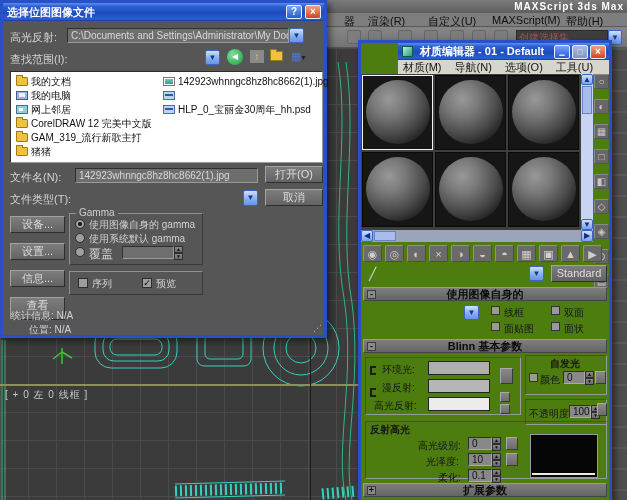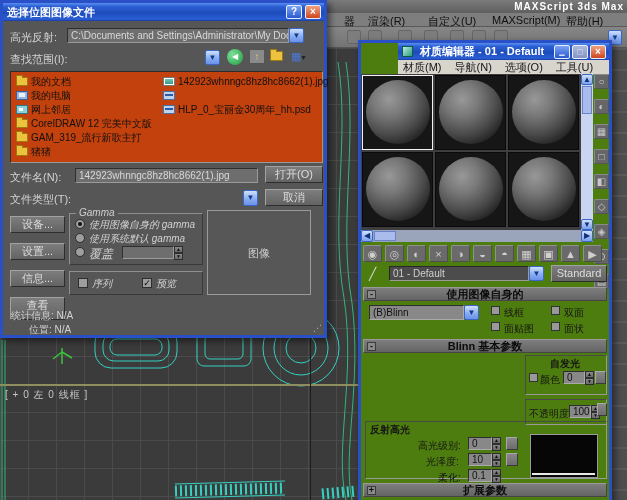--- a/index.html
+++ b/index.html
@@ -37,34 +37,34 @@
   .xp-close{background:linear-gradient(#f0a080,#cf4620);}
   .xp-min{background:linear-gradient(#7aa2f4,#2a5ad0);}
   .xp-max-dis{background:linear-gradient(#aebadc,#8694c4);color:#dfe5f5;}
 
   
   .dlg{left:0;top:0;width:327px;height:338px;background:#565656;color:#d2d2d2;}
   .dlg .lbl{position:absolute;font-size:11px;color:#d2d2d2;white-space:nowrap;}
   .dfield{position:absolute;background:#6e6e6e;border:1px solid #2f2f2f;border-bottom-color:#9a9a9a;border-right-color:#9a9a9a;color:#d8d8d8;font-size:10px;line-height:13px;padding:0 3px;overflow:hidden;white-space:nowrap;}
   .combo-arrow{background:linear-gradient(#cfe0fa,#85aaf0 60%,#6a92e8);border:1px solid #3a66c8;color:#123a8a;font-size:8px;text-align:center;line-height:13px;border-radius:2px;}
   .dbtn{position:absolute;background:linear-gradient(#7d7d7d,#636363);border:1px solid #2e2e2e;border-top-color:#a2a2a2;border-left-color:#a2a2a2;color:#dcdcdc;font-size:11px;text-align:center;}
-  .listbox{position:absolute;left:7px;top:68px;width:313px;height:92px;background:#c2410c;border:1px solid #2c2c2c;border-bottom-color:#999;border-right-color:#999;color:#111;font-size:10px;}
+  .listbox{position:absolute;left:7px;top:68px;width:313px;height:92px;background:#ffffff;border:1px solid #2c2c2c;border-bottom-color:#999;border-right-color:#999;color:#111;font-size:10px;}
   .lrow{position:absolute;height:13px;line-height:12px;white-space:nowrap;}
   .ico{display:inline-block;width:12px;height:9px;margin-right:3px;vertical-align:-1px;position:relative;}
   .ico.folder{background:#ecc23e;border:1px solid #a07a10;border-radius:1px;}
   .ico.folder::before{content:"";position:absolute;left:-1px;top:-3px;width:5px;height:2px;background:#ecc23e;border:1px solid #a07a10;border-bottom:none;}
   .ico.computer{background:#9db4d8;border:1px solid #3c5f9a;}
   .ico.computer::after{content:"";position:absolute;left:2px;top:1px;width:6px;height:4px;background:#e8f2ff;}
   .ico.network{background:#8fd0d8;border:1px solid #2f7a8a;}
   .ico.network::after{content:"";position:absolute;left:2px;top:2px;width:4px;height:3px;background:#fff;}
   .ico.imgfile{background:#fff;border:1px solid #777;}
   .ico.imgfile::after{content:"";position:absolute;left:1px;top:1px;width:8px;height:5px;background:linear-gradient(#6cc8b8,#3a9a88);}
   .ico.psdfile{background:#bcd4ec;border:1px solid #4a6fa8;}
   .ico.psdfile::after{content:"";position:absolute;left:1px;top:2px;width:8px;height:2px;background:#2a5aa8;}
-  .grpbox{position:absolute;border:1px solid #8f8f8f;border-right-color:#3a3a3a;border-bottom-color:#3a3a3a;font-style:italic;}
+  .grpbox{position:absolute;border:1px solid #8f8f8f;border-right-color:#3a3a3a;border-bottom-color:#3a3a3a;}
   .grpbox .legend{position:absolute;top:-7px;left:6px;background:#565656;padding:0 3px;font-size:10px;color:#cfcfcf;}
   .radio{position:absolute;width:10px;height:10px;border-radius:50%;background:#9e9e9e;border:1px solid #2e2e2e;}
   .radio.sel::after{content:"";position:absolute;left:2px;top:2px;width:4px;height:4px;border-radius:50%;background:#111;}
   .cbx{position:absolute;width:10px;height:10px;background:#9e9e9e;border:1px solid #2e2e2e;color:#0a0a0a;font-size:9px;line-height:9px;text-align:center;font-weight:bold;}
   .stepper{position:absolute;width:9px;}
   .stepper div{height:7px;background:linear-gradient(#8a8a8a,#6a6a6a);border:1px solid #2e2e2e;color:#111;font-size:5px;line-height:5px;text-align:center;}
   .grip{position:absolute;right:2px;bottom:2px;width:9px;height:9px;color:#aaa;font-size:9px;line-height:9px;}
 
   
   .medit{left:358px;top:40px;width:254px;height:492px;background:#4d7c0f;padding-left:37px;}
@@ -114,20 +114,21 @@
   </div>
 
   <div class="abs app-toolbar">
     <div class="tb-ghost" style="left:347px"></div>
     <div class="tb-ghost" style="left:368px"></div>
     <div class="tb-ghost" style="left:398px"></div>
     <div class="tb-ghost" style="left:424px"></div>
     <div class="tb-ghost" style="left:450px"></div>
     <div class="tb-ghost" style="left:472px"></div>
     <div class="tb-ghost" style="left:494px"></div>
+    <div class="tb-combo">创建选择集</div>
     <div class="tb-combo-arrow combo-arrow">▼</div>
   </div>
 
   <div class="abs viewport"></div>
 
   <svg class="abs" style="left:0;top:48px" width="610" height="452" viewBox="0 0 610 452">
     <g stroke="#35d0c0" fill="none" stroke-width="1">
       <rect x="95" y="278" width="82" height="42" rx="16"></rect>
       <rect x="103" y="285" width="66" height="28" rx="11"></rect>
       <rect x="110" y="291" width="52" height="16" rx="7"></rect>
@@ -221,21 +222,20 @@
         </div>
     </div>
 
     <div class="grpbox" style="left:66px;top:268px;width:134px;height:24px">
       <div class="cbx" style="left:8px;top:6px"></div>
       <div class="lbl" style="left:22px;top:5px;font-size:10px">序列</div>
       <div class="cbx" style="left:72px;top:6px">✓</div>
       <div class="lbl" style="left:86px;top:5px;font-size:10px">预览</div>
     </div>
 
-    <div class="abs" style="left:204px;top:207px;width:104px;height:85px;border:1px solid #9a9a9a;background:#575757;color:#cfcfcf;text-align:center;line-height:85px;font-size:11px">图像</div>
 
     <div class="lbl" style="left:8px;top:306px;font-size:10px"><span>统计信息:</span> <span>N/A</span></div>
     <div class="lbl" style="left:26px;top:320px;font-size:10px"><span>位置:</span> <span>N/A</span></div>
     <div class="grip">⋰</div>
   </div>
 
   <div class="abs medit xpwin me">
     <div class="xp-titlebar" style="height:17px;line-height:17px">
       <span class="me-icon"></span>
       <span>材质编辑器 - 01 - Default</span>
@@ -291,44 +291,55 @@
       <div class="htool" style="left:88px">◑</div>
       <div class="htool" style="left:110px">◒</div>
       <div class="htool" style="left:132px">◓</div>
       <div class="htool" style="left:154px">▦</div>
       <div class="htool" style="left:176px">▣</div>
       <div class="htool" style="left:198px">▲</div>
       <div class="htool" style="left:220px">▶</div>
     </div>
 
     <div class="abs" style="left:8px;top:224px;width:14px;height:14px;color:#ddd;font-size:12px">╱</div>
-    <div class="dkfield" style="left:28px;top:223px;width:140px;height:15px">01 - Default</div>
     <div class="abs combo-arrow" style="left:168px;top:223px;width:15px;height:15px">▼</div>
     <div class="dbtn" style="left:190px;top:222px;width:56px;height:17px;line-height:15px">Standard</div>
 
     <div class="rollout" style="top:244px">
       <span class="rtoggle">-</span>
       <span>使用图像自身的</span>
     </div>
-    <div class="mfield" style="left:8px;top:262px;width:95px;height:15px;line-height:13px">(B)Blinn</div>
     <div class="abs combo-arrow" style="left:103px;top:262px;width:15px;height:15px">▼</div>
     <div class="mcbx" style="left:130px;top:263px"></div>
     <div class="melbl" style="left:143px;top:263px">线框</div>
     <div class="mcbx" style="left:190px;top:263px"></div>
     <div class="melbl" style="left:203px;top:263px">双面</div>
     <div class="mcbx" style="left:130px;top:279px"></div>
     <div class="melbl" style="left:143px;top:279px">面贴图</div>
     <div class="mcbx" style="left:190px;top:279px"></div>
     <div class="melbl" style="left:203px;top:279px">面状</div>
 
     <div class="rollout" style="top:296px">
       <span class="rtoggle">-</span>
       <span>Blinn 基本参数</span>
     </div>
 
+    <div class="mgrp" style="left:4px;top:314px;width:156px;height:58px">
+      <div class="lockc" style="left:4px;top:8px"></div>
+      <div class="lockc" style="left:4px;top:30px"></div>
+      <div class="melbl" style="left:16px;top:5px">环境光:</div>
+      <div class="swatch" style="left:62px;top:3px;width:62px;height:14px;background:#aeaeae"></div>
+      <div class="melbl" style="left:16px;top:23px">漫反射:</div>
+      <div class="swatch" style="left:62px;top:21px;width:62px;height:14px;background:#b6b6b6"></div>
+      <div class="melbl" style="left:8px;top:41px">高光反射:</div>
+      <div class="swatch" style="left:62px;top:39px;width:62px;height:14px;background:#ececec"></div>
+      <div class="mapbtn" style="left:134px;top:10px;width:13px;height:16px"></div>
+      <div class="mapbtn" style="left:134px;top:34px;width:10px;height:10px"></div>
+      <div class="mapbtn" style="left:134px;top:46px;width:10px;height:10px"></div>
+    </div>
 
     <div class="mgrp" style="left:164px;top:312px;width:82px;height:40px">
       <div class="melbl" style="left:24px;top:1px;font-weight:bold">自发光</div>
       <div class="mcbx" style="left:3px;top:17px"></div>
       <div class="melbl" style="left:14px;top:17px">颜色</div>
       <div class="mfield" style="left:37px;top:15px;width:22px;height:13px;line-height:11px">0</div>
       <div class="stepper" style="left:59px;top:15px">
           <div>▲</div>
           <div>▼</div>
         </div>

